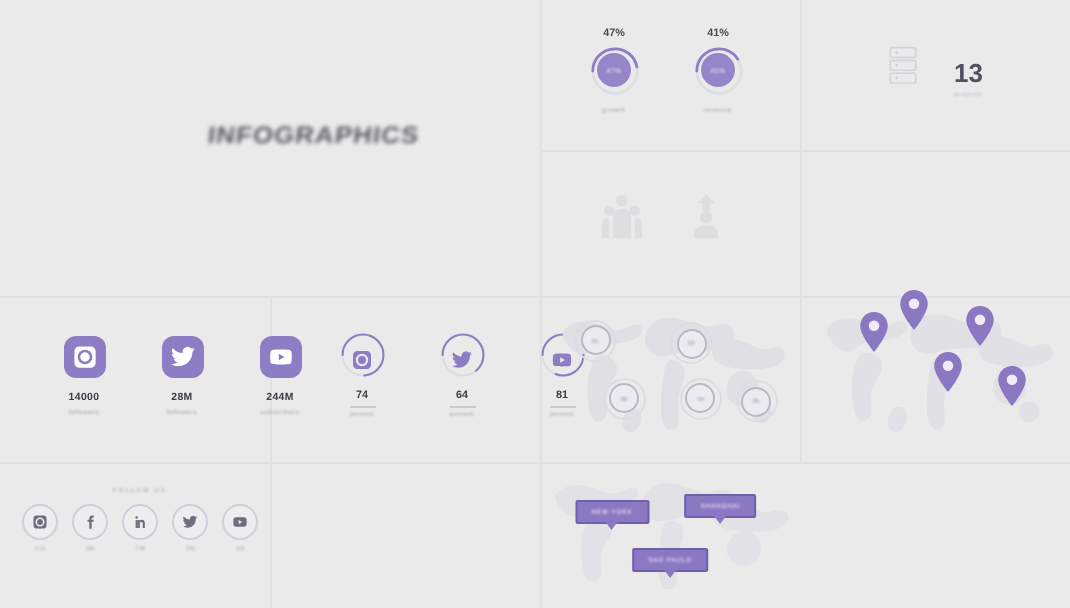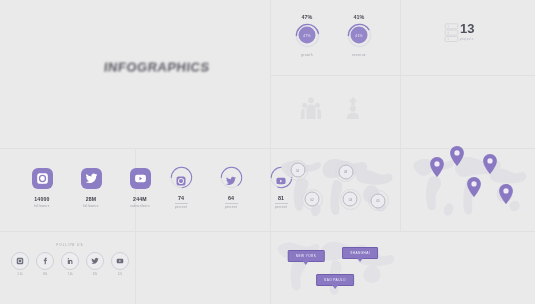--- a/index.html
+++ b/index.html
@@ -69,21 +69,21 @@
   .donut-core{
     position:absolute;left:50%;top:50%;transform:translate(-50%,-50%);
     width:17px;height:17px;border-radius:50%;
     background:#9486c9;
     display:flex;align-items:center;justify-content:center;
   }
   .donut-core span{font-size:3.4px;color:#efecf8;filter:blur(.5px);letter-spacing:.2px;}
   .dg-label{margin-top:5px;font-size:3.1px;color:#a0a0ac;letter-spacing:.4px;filter:blur(.45px);}
 
   
-  .counter{position:absolute;display:flex;align-items:flex-start;gap:0;}
+  .counter{position:absolute;display:flex;align-items:flex-end;gap:17px;}
   .counter-ico svg{width:17px;height:22px;}
   .counter-txt{display:flex;flex-direction:column;align-items:flex-start;}
   .counter-num{font-size:13px;font-weight:600;color:#52525e;line-height:1;}
   .counter-sub{margin-top:2px;font-size:2.8px;color:#aeaeb8;letter-spacing:.5px;filter:blur(.5px);}
 
   
   .people{position:absolute;display:flex;gap:20px;opacity:.30;}
   .people svg{width:22px;height:26px;fill:#c4c4cd;}
 
   

